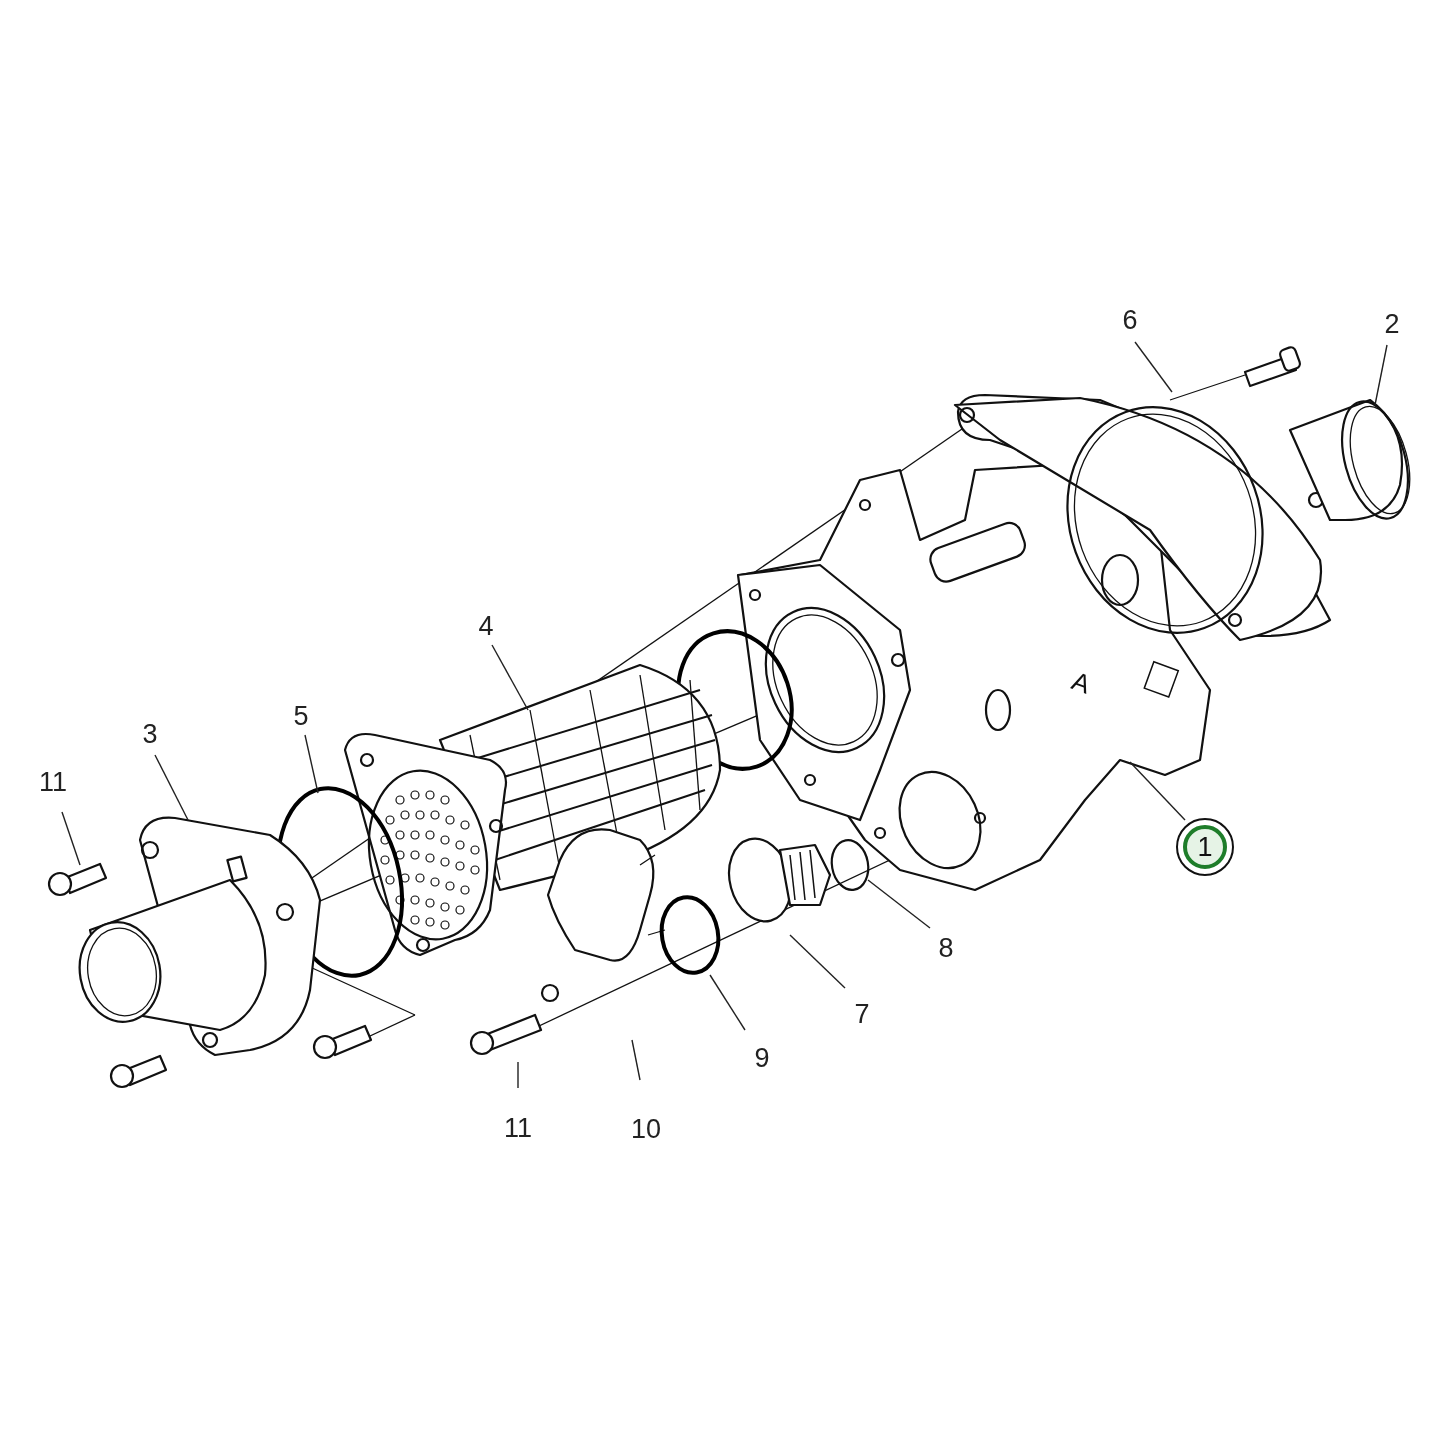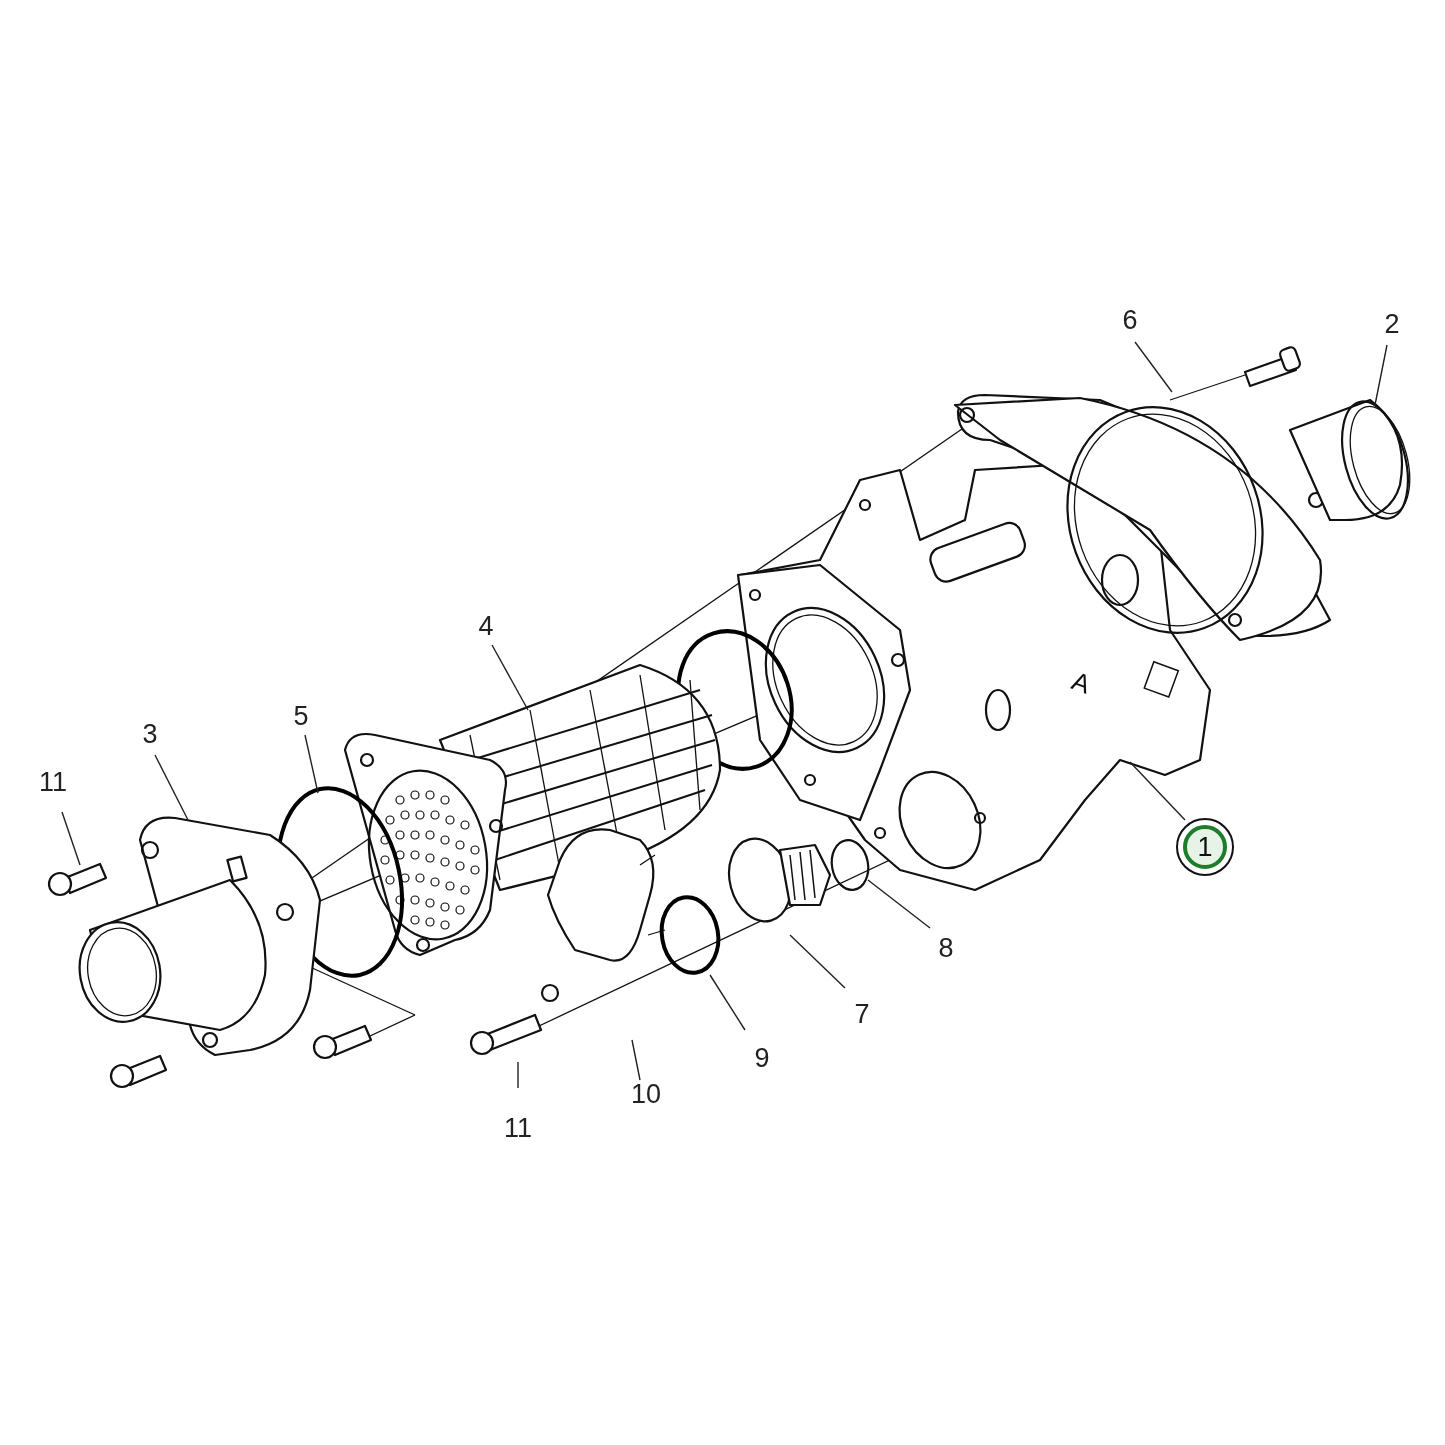--- a/index.html
+++ b/index.html
@@ -209,19 +209,19 @@
 </svg>
 
 <div class="label" style="left:1392px; top:324px;">2</div>
 <div class="label" style="left:150px; top:734px;">3</div>
 <div class="label" style="left:486px; top:626px;">4</div>
 <div class="label" style="left:301px; top:716px;">5</div>
 <div class="label" style="left:1130px; top:320px;">6</div>
 <div class="label" style="left:862px; top:1014px;">7</div>
 <div class="label" style="left:946px; top:948px;">8</div>
 <div class="label" style="left:762px; top:1058px;">9</div>
-<div class="label" style="left:646px; top:1094px;">10</div>
+<div class="label" style="left:646px; top:1129px;">10</div>
 <div class="label" style="left:53px; top:782px;">11</div>
 <div class="label" style="left:518px; top:1128px;">11</div>
 
 <div class="hl-badge" style="left:1205px; top:847px;">
   <div class="hl-inner">1</div>
 </div>
 
 </body></html>

